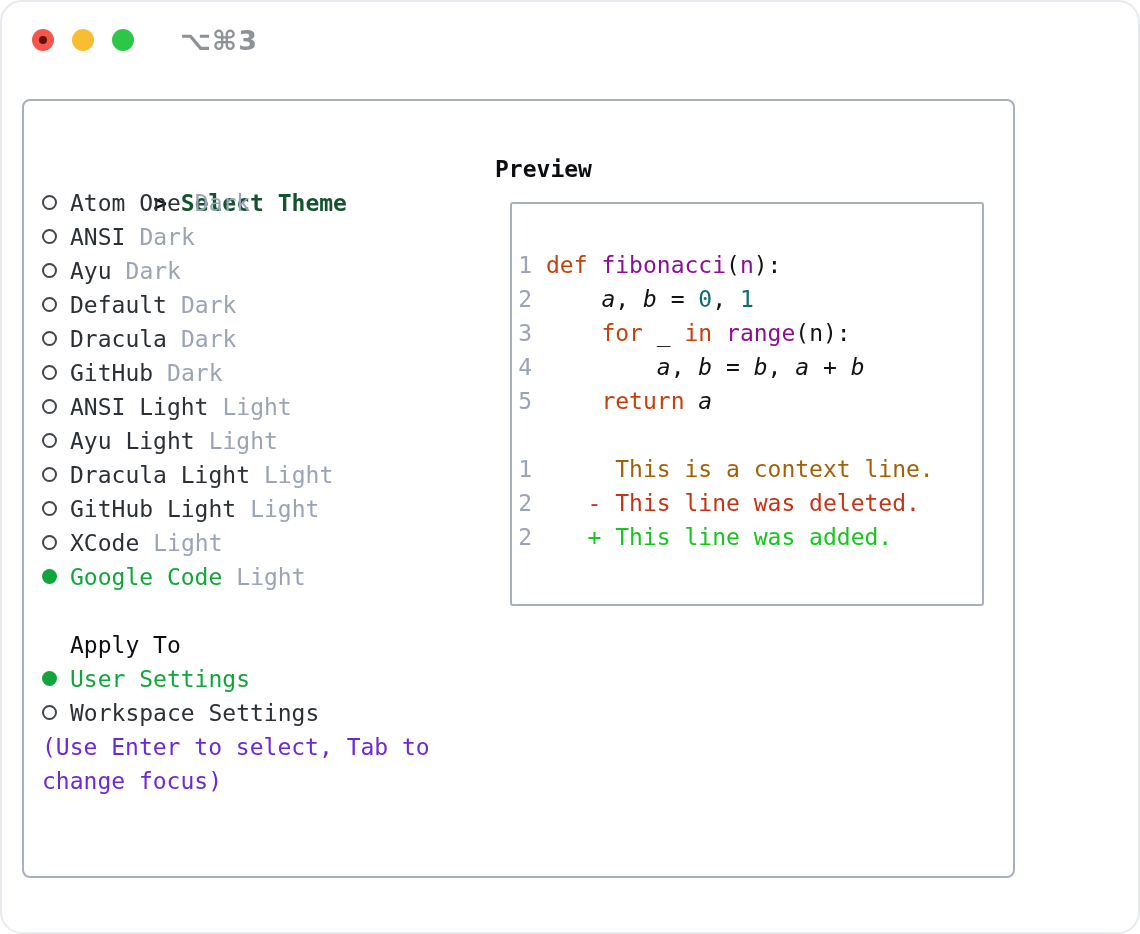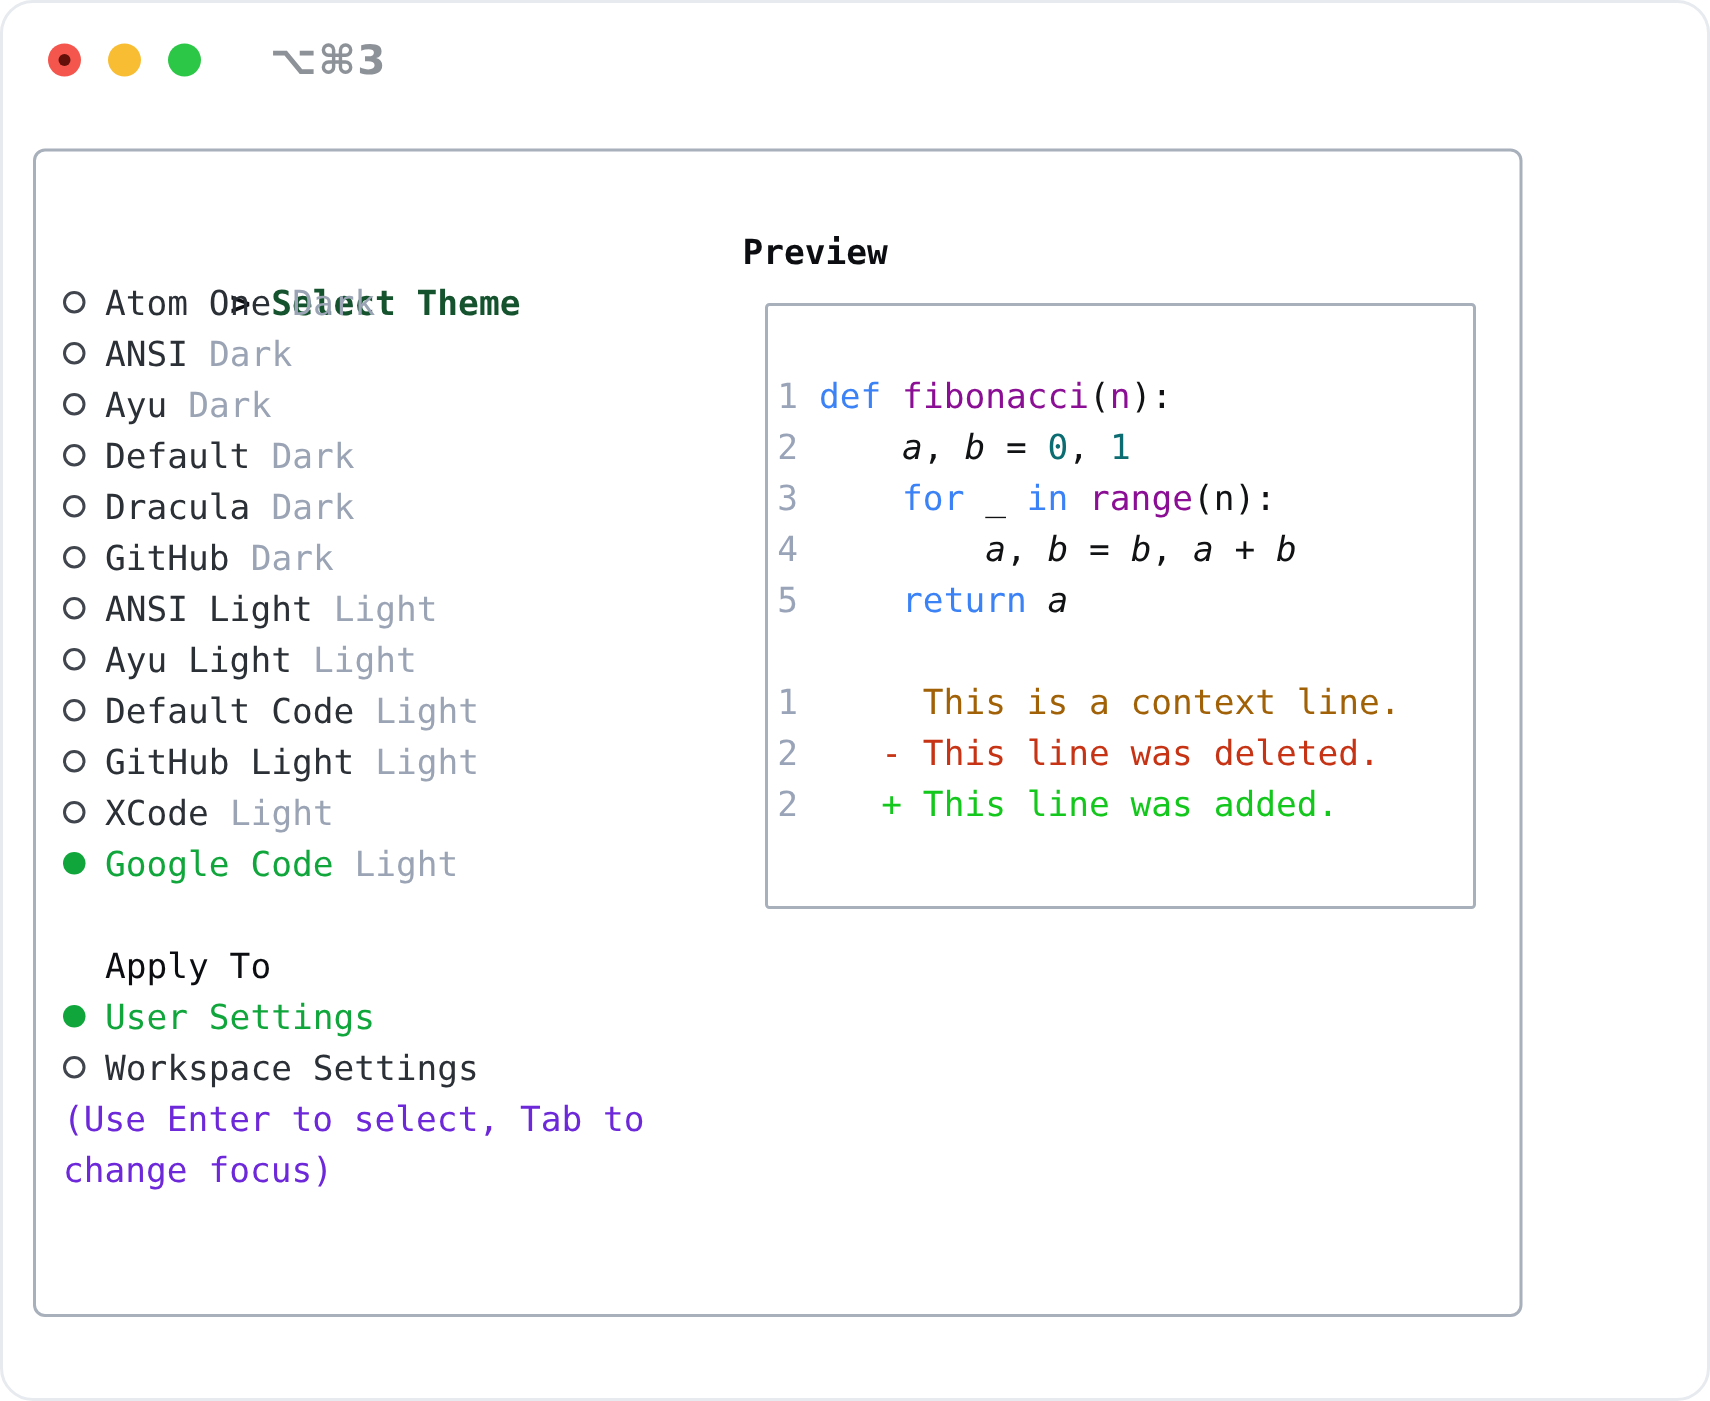--- a/index.html
+++ b/index.html
@@ -39,21 +39,21 @@
 
   
   .preview-title{position:absolute;left:471px;top:51px;height:34px;line-height:34px;
                  font-size:23px;font-weight:bold;color:#0b0d10;}
   .preview-box{position:absolute;left:486px;top:101px;width:474px;height:404px;box-sizing:border-box;
                border:2px solid #a8b0bb;border-radius:3px;background:#ffffff;overflow:hidden;}
   .code-lines{padding:44px 0 0 6px;}
   .cl{height:34px;line-height:34px;font-size:23px;white-space:pre;}
   .ln{display:inline-block;width:14px;margin-right:14px;text-align:right;color:#9aa4b8;}
   .code{white-space:pre;}
-  .kw{color:#3b82f6;}
+  .kw{color:#c2410c;}
   .fn{color:#8b0f94;}
   .num{color:#0b6c72;}
   .var{color:#101214;font-style:italic;}
   .pl{color:#101214;}
   .ctx{color:#a16207;}
   .del{color:#c63415;}
   .add{color:#14c71c;}
 </style>
 </head>
 <body>
@@ -78,21 +78,21 @@
 
       <div id="theme-list">
           <div class="row theme-row"><span class="radio radio-outline"></span><span class="t-name">Atom One</span><span class="variant">Dark</span></div>
           <div class="row theme-row"><span class="radio radio-outline"></span><span class="t-name">ANSI</span><span class="variant">Dark</span></div>
           <div class="row theme-row"><span class="radio radio-outline"></span><span class="t-name">Ayu</span><span class="variant">Dark</span></div>
           <div class="row theme-row"><span class="radio radio-outline"></span><span class="t-name">Default</span><span class="variant">Dark</span></div>
           <div class="row theme-row"><span class="radio radio-outline"></span><span class="t-name">Dracula</span><span class="variant">Dark</span></div>
           <div class="row theme-row"><span class="radio radio-outline"></span><span class="t-name">GitHub</span><span class="variant">Dark</span></div>
           <div class="row theme-row"><span class="radio radio-outline"></span><span class="t-name">ANSI Light</span><span class="variant">Light</span></div>
           <div class="row theme-row"><span class="radio radio-outline"></span><span class="t-name">Ayu Light</span><span class="variant">Light</span></div>
-          <div class="row theme-row"><span class="radio radio-outline"></span><span class="t-name">Default Code</span><span class="variant">Light</span></div>
+          <div class="row theme-row"><span class="radio radio-outline"></span><span class="t-name">Dracula Light</span><span class="variant">Light</span></div>
           <div class="row theme-row"><span class="radio radio-outline"></span><span class="t-name">GitHub Light</span><span class="variant">Light</span></div>
           <div class="row theme-row"><span class="radio radio-outline"></span><span class="t-name">XCode</span><span class="variant">Light</span></div>
           <div class="row theme-row"><span class="radio radio-filled"></span><span class="t-name sel">Google Code</span><span class="variant">Light</span></div>
         </div>
 
       <div class="row apply-header">Apply To</div>
 
       <div id="apply-list">
           <div class="row apply-row"><span class="radio radio-filled"></span><span class="t-name sel">User Settings</span></div>
           <div class="row apply-row"><span class="radio radio-outline"></span><span class="t-name">Workspace Settings</span></div>

